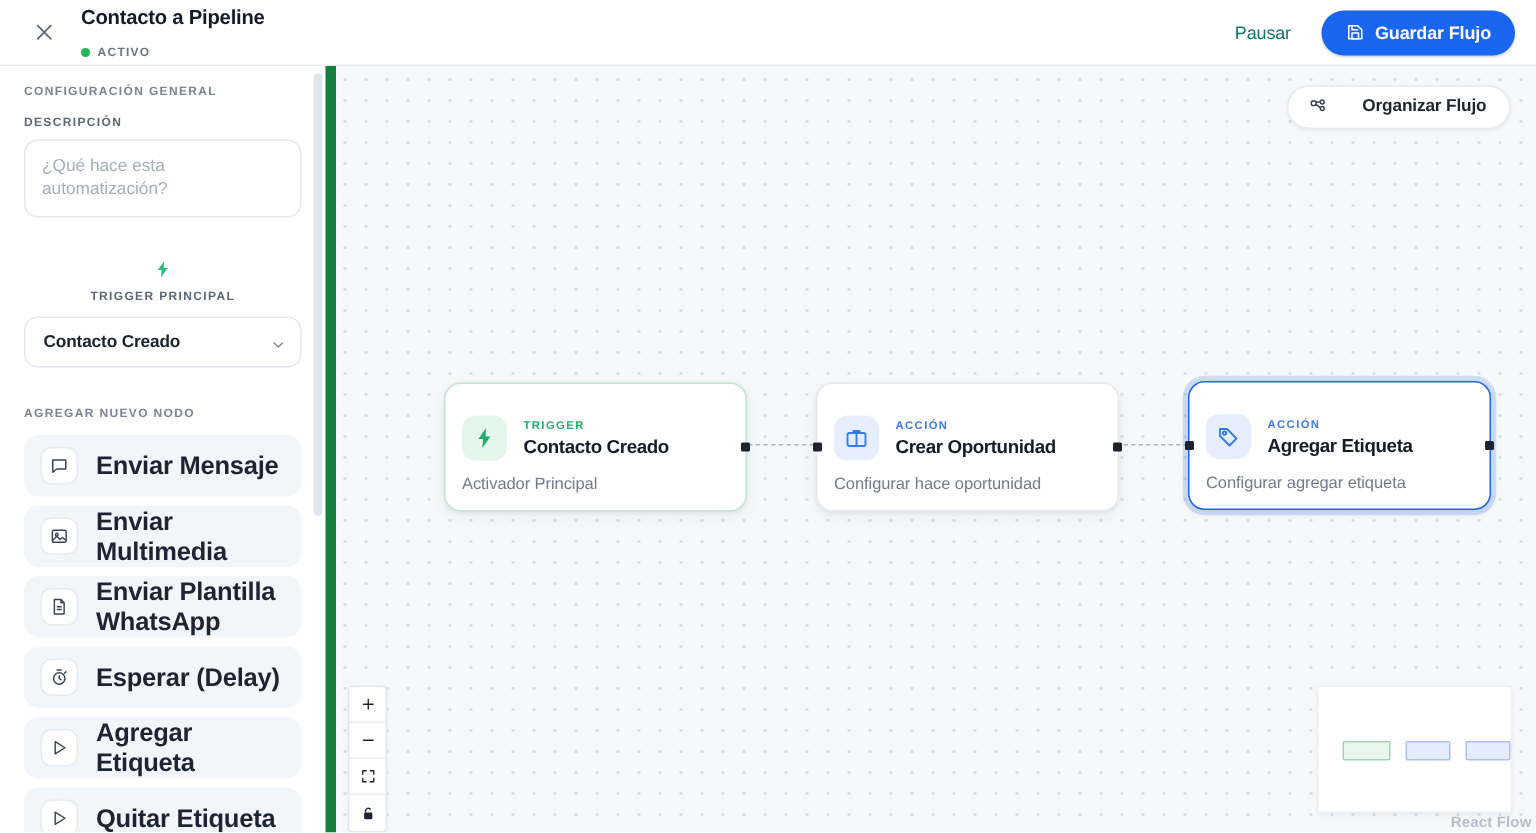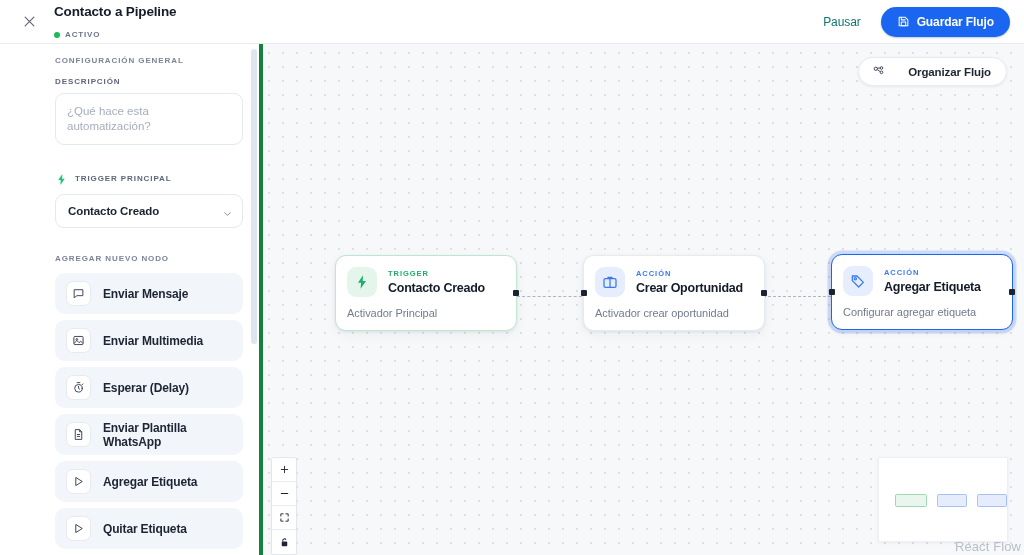--- a/index.html
+++ b/index.html
@@ -51,24 +51,23 @@
     box-shadow: 0 1px 2px rgba(16,54,120,0.25);
   }
 
   
   .body { flex: 1 1 auto; display: flex; min-height: 0; position: relative; }
 
   
   .sidebar {
     width: 224px; flex: 0 0 224px;
     background: #ffffff;
-    border-right: 4px solid #15803d;
+    border-right: 7px solid #15803d;
     position: relative;
     overflow: hidden;
-    margin-left: 39px;
   }
   .sidebar-scroll {
     position: absolute; inset: 0;
     padding: 12px 16px 0 16px;
     overflow: hidden;
   }
   .section-label {
     font-size: 8px; font-weight: 700; letter-spacing: 0.9px;
     color: #7b8497; text-transform: uppercase; margin-bottom: 12px;
   }
@@ -79,21 +78,21 @@
   .desc-input {
     width: 100%; height: 52px;
     border: 1px solid #e4e8ef; border-radius: 9px;
     background: #ffffff; resize: none;
     padding: 10px 11px;
     font-family: inherit; font-size: 11.5px; color: #2c3444;
     outline: none; line-height: 15px;
   }
   .desc-input::placeholder { color: #a6adbd; }
 
-  .trigger-label-row { display: flex; align-items: center; gap: 7px; margin: 23px 0 9px 0; }
+  .trigger-label-row { display: flex; align-items: center; gap: 7px; margin: 23px 0 9px 0; flex-direction: column; }
   .trigger-label-row .ico { width: 13px; height: 13px; display: block; color: #22c07a; flex: 0 0 13px; }
   .trigger-label-row .txt {
     font-size: 8px; font-weight: 700; letter-spacing: 0.9px;
     color: #5d6678; text-transform: uppercase;
   }
   .select-wrap { position: relative; }
   .trigger-select {
     width: 100%; height: 34px;
     border: 1px solid #e4e8ef; border-radius: 9px;
     background: #ffffff; cursor: pointer;
@@ -116,21 +115,21 @@
   }
   .node-item .chip {
     width: 25px; height: 25px; flex: 0 0 25px;
     border-radius: 7px; background: #ffffff;
     border: 1px solid #e6eaf1;
     display: flex; align-items: center; justify-content: center;
     color: #3b4456;
   }
   .node-item .chip svg { width: 13px; height: 13px; display: block; }
   .node-item .lbl {
-    font-size: 12px; font-weight: 700; color: #1d2433; letter-spacing: -0.15px;
+    font-size: 17px; font-weight: 700; color: #1d2433; letter-spacing: -0.15px;
   }
   .sidebar-track {
     position: absolute; top: 5px; right: 2px; width: 6px; bottom: 5px;
     pointer-events: none;
   }
   .sidebar-thumb {
     position: absolute; top: 0; left: 0; width: 6px; height: 295px;
     background: #dfe5ee; border-radius: 3px; cursor: pointer; pointer-events: auto;
   }
 
@@ -138,34 +137,34 @@
   .canvas {
     flex: 1 1 auto; position: relative; overflow: hidden;
     background-color: #f7f8fa;
     background-image: radial-gradient(circle at 1px 1px, #dcdfe6 1px, transparent 0);
     background-size: 14px 14px;
     background-position: 5px 8px;
   }
 
   .organizar-btn {
     position: absolute; top: 13px; right: 17px;
-    display: inline-flex; align-items: center; gap: 23px;
+    display: inline-flex; gap: 23px;
     background: #ffffff; border: 1px solid #e6eaf1; border-radius: 18px;
     padding: 7px 15px 7px 13px; cursor: pointer;
     font-family: inherit; font-size: 11.5px; font-weight: 700; color: #1d2433;
     letter-spacing: -0.1px; box-shadow: 0 1px 3px rgba(24,34,56,0.07);
     z-index: 12;
   }
   .organizar-btn svg { width: 13px; height: 13px; color: #3b4456; display: block; }
 
   
   .flow-node {
-    position: absolute; width: 182px;
+    position: absolute; width: 202px;
     background: #ffffff; border-radius: 11px;
-    padding: 11px 12px 11px 11px;
+    padding: 21px 12px 11px 11px;
     box-shadow: 0 1px 3px rgba(22,33,56,0.08), 0 4px 12px rgba(22,33,56,0.05);
     cursor: grab; z-index: 10;
   }
   .flow-node.trigger { border: 1px solid #bfe6cf; }
   .flow-node.action  { border: 1px solid #e6eaf1; }
   .flow-node.selected {
     border: 1.5px solid #1b66f0;
     box-shadow: 0 0 0 3.5px rgba(27,102,240,0.18), 0 2px 6px rgba(22,33,56,0.1);
   }
   .fn-top { display: flex; align-items: center; gap: 11px; }
@@ -220,21 +219,21 @@
     width: 130px; height: 85px;
     background: #ffffff; border: 1px solid #eceff4;
     box-shadow: 0 1px 3px rgba(22,33,56,0.06);
     z-index: 12;
   }
   .mm-node { position: absolute; height: 13px; border-radius: 1.5px; }
   .mm-node.green { background: #e8f6ee; border: 1px solid #9ed6b6; }
   .mm-node.blue  { background: #e5ecfc; border: 1px solid #a8c0f4; }
   .attribution {
     position: absolute; right: 3px; bottom: 1px;
-    font-size: 13px; font-weight: 400; color: #b7bdc9;
+    font-size: 10px; font-weight: 700; color: #b7bdc9;
     letter-spacing: 0.1px; z-index: 13; cursor: pointer;
   }
 </style>
 </head>
 <body>
 
 <div class="app">
 
   <div class="header">
     <div class="close-btn">
@@ -308,39 +307,39 @@
                 <rect x="3.5" y="4.5" width="17" height="15" rx="2"></rect>
                 <circle cx="9" cy="10" r="1.6"></circle>
                 <path d="M4 17l5-5 4 4 3-2.5 4 3.5"></path>
               </svg>
           </span>
           <span class="lbl">Enviar Multimedia</span>
         </div>
 
         <div class="node-item">
           <span class="chip">
+            <svg viewBox="0 0 24 24" fill="none" stroke="currentColor" stroke-width="1.8" stroke-linejoin="round">
+                <path d="M6 3h8l4 4v14H6z"></path>
+                <path d="M14 3v4h4"></path>
+                <path d="M9 12h6M9 15.5h6"></path>
+              </svg>
+          </span>
+          <span class="lbl">Enviar Plantilla WhatsApp</span>
+        </div>
+
+        <div class="node-item">
+          <span class="chip">
             <svg viewBox="0 0 24 24" fill="none" stroke="currentColor" stroke-width="1.8" stroke-linecap="round">
                 <circle cx="12" cy="13.5" r="7"></circle>
                 <path d="M12 10v3.5l2.2 1.6"></path>
                 <path d="M9.5 3h5"></path>
                 <path d="M18.5 7l1.6-1.6"></path>
               </svg>
           </span>
           <span class="lbl">Esperar (Delay)</span>
-        </div>
-
-        <div class="node-item">
-          <span class="chip">
-            <svg viewBox="0 0 24 24" fill="none" stroke="currentColor" stroke-width="1.8" stroke-linejoin="round">
-                <path d="M6 3h8l4 4v14H6z"></path>
-                <path d="M14 3v4h4"></path>
-                <path d="M9 12h6M9 15.5h6"></path>
-              </svg>
-          </span>
-          <span class="lbl">Enviar Plantilla WhatsApp</span>
         </div>
 
         <div class="node-item">
           <span class="chip">
             <svg viewBox="0 0 24 24" fill="none" stroke="currentColor" stroke-width="1.8" stroke-linejoin="round">
                 <path d="M7 4.5l12 7.5-12 7.5z"></path>
               </svg>
           </span>
           <span class="lbl">Agregar Etiqueta</span>
         </div>
@@ -402,21 +401,21 @@
                 <rect x="3" y="7" width="18" height="13" rx="2"></rect>
                 <path d="M9 7V5h6v2"></path>
                 <path d="M12 7v13"></path>
               </svg>
           </div>
           <div>
             <div class="fn-kicker blue">ACCIÓN</div>
             <div class="fn-title">Crear Oportunidad</div>
           </div>
         </div>
-        <div class="fn-sub">Activador crear oportunidad</div>
+        <div class="fn-sub">Configurar hace oportunidad</div>
         <div class="handle left"></div>
         <div class="handle right"></div>
       </div>
 
       <div class="flow-node action selected" style="left:568px; top:210px;">
         <div class="fn-top">
           <div class="fn-icon blue">
             <svg viewBox="0 0 24 24" fill="none" stroke="currentColor" stroke-width="1.9" stroke-linejoin="round">
                 <path d="M3.5 11.5V4.5h7l9.5 9.5-7 7z"></path>
                 <circle cx="8" cy="8.6" r="1.7"></circle>

